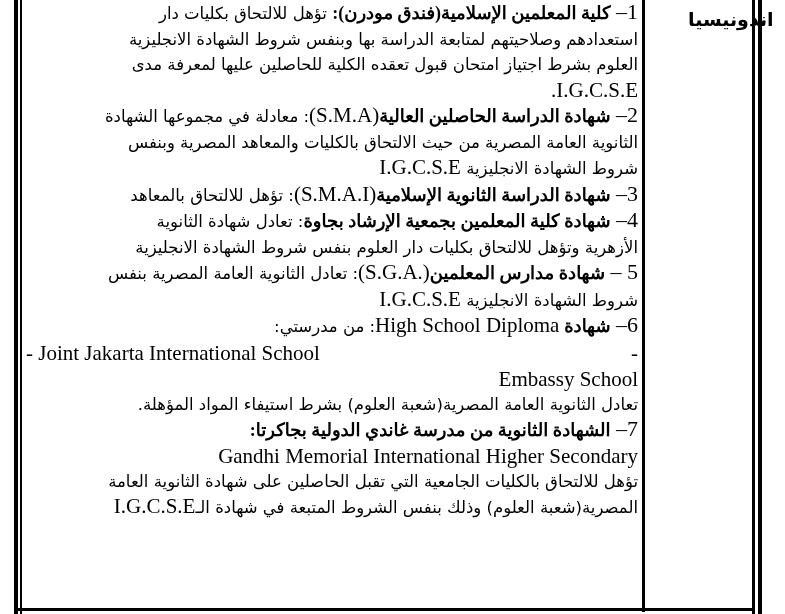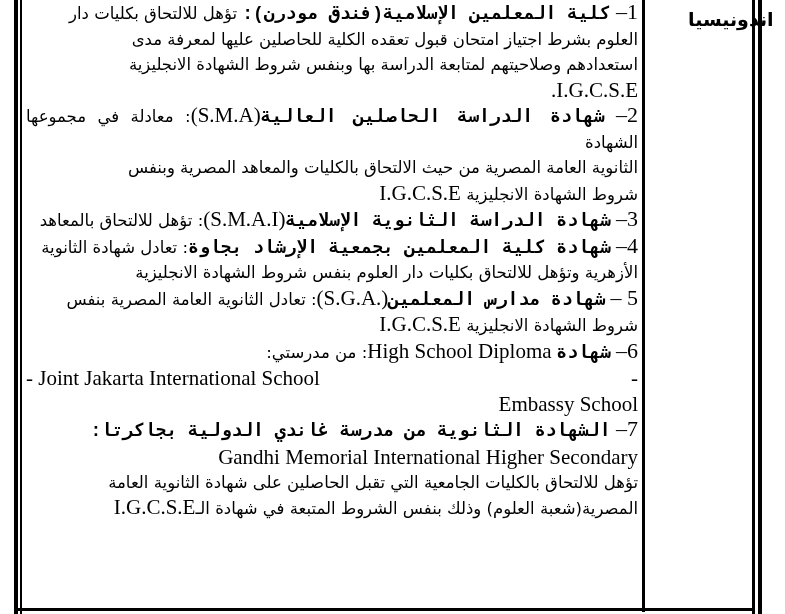--- a/index.html
+++ b/index.html
@@ -60,21 +60,21 @@
     .item p {
       margin: 0;
       text-align: justify;
       text-align-last: right;
     }
     .num {
       font-family: "Liberation Serif", serif;
       font-size: 22px;
     }
     .title {
-      font-family: Liberation Mono, monospace;
+      font-family: Liberation Serif, serif;
       font-weight: bold;
       font-size: 18px;
     }
     .ar {
       font-family: "DejaVu Sans", sans-serif;
       font-size: 16.5px;
     }
     .latin {
       font-family: "Liberation Serif", serif;
       font-size: 21px;
@@ -104,22 +104,22 @@
 <div class="country-cell">
   <span>اندونيسيا</span>
 </div>
 
 <div class="content-cell">
 
   <div class="item">
     <p>
       <span class="num">1</span><span class="num">– </span><span class="title">كلية المعلمين الإسلامية(فندق مودرن):</span><span class="ar"> تؤهل للالتحاق بكليات دار</span>
     </p>
+    <p><span class="ar">استعدادهم وصلاحيتهم لمتابعة الدراسة  بها وبنفس شروط الشهادة الانجليزية</span></p>
     <p><span class="ar">العلوم  بشرط اجتياز امتحان قبول تعقده الكلية للحاصلين عليها لمعرفة مدى</span></p>
-    <p><span class="ar">استعدادهم وصلاحيتهم لمتابعة الدراسة  بها وبنفس شروط الشهادة الانجليزية</span></p>
     <p><span class="latin">I.G.C.S.E.</span></p>
   </div>
 
   <div class="item">
     <p>
       <span class="num">2</span><span class="num">– </span><span class="title">شهادة الدراسة الحاصلين العالية</span><span class="latin">(S.M.A)</span><span class="ar">: معادلة في مجموعها الشهادة</span>
     </p>
     <p><span class="ar">الثانوية العامة المصرية من حيث الالتحاق بالكليات والمعاهد المصرية وبنفس</span></p>
     <p><span class="ar">شروط الشهادة الانجليزية </span><span class="latin">I.G.C.S.E</span></p>
   </div>
@@ -148,20 +148,21 @@
     <p>
       <span class="num">6</span><span class="num">– </span><span class="title">شهادة</span>&nbsp;<span class="latin">High School Diploma</span><span class="ar">: من مدرستي:</span>
     </p>
     <div class="en-line">
       <span>- Joint Jakarta International School</span>
       <span>-</span>
     </div>
     <div class="en-line plain">
       <span>Embassy School</span>
     </div>
+    <p><span class="ar">تعادل الثانوية العامة المصرية(شعبة العلوم) بشرط استيفاء المواد المؤهلة.</span></p>
   </div>
 
   <div class="item">
     <p>
       <span class="num">7</span><span class="num">– </span><span class="title">الشهادة الثانوية من مدرسة غاندي الدولية بجاكرتا:</span>
     </p>
     <div class="en-line plain">
       <span>Gandhi Memorial International Higher Secondary</span>
     </div>
     <p><span class="ar">تؤهل للالتحاق بالكليات الجامعية التي تقبل الحاصلين على شهادة الثانوية العامة</span></p>

